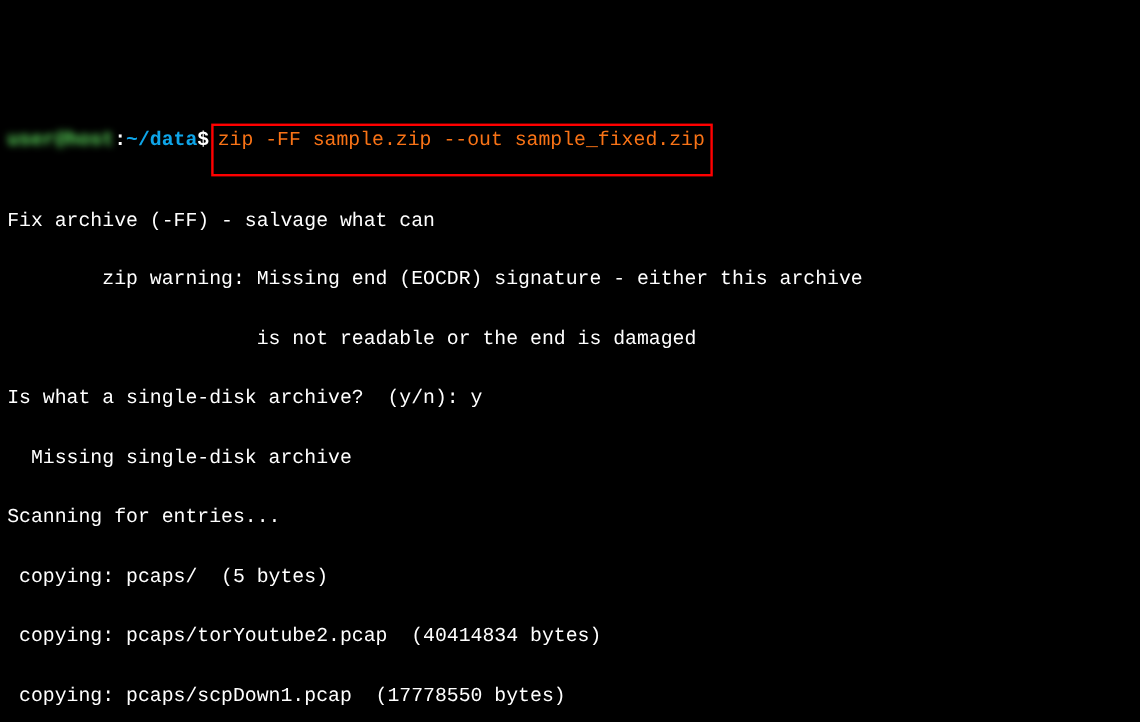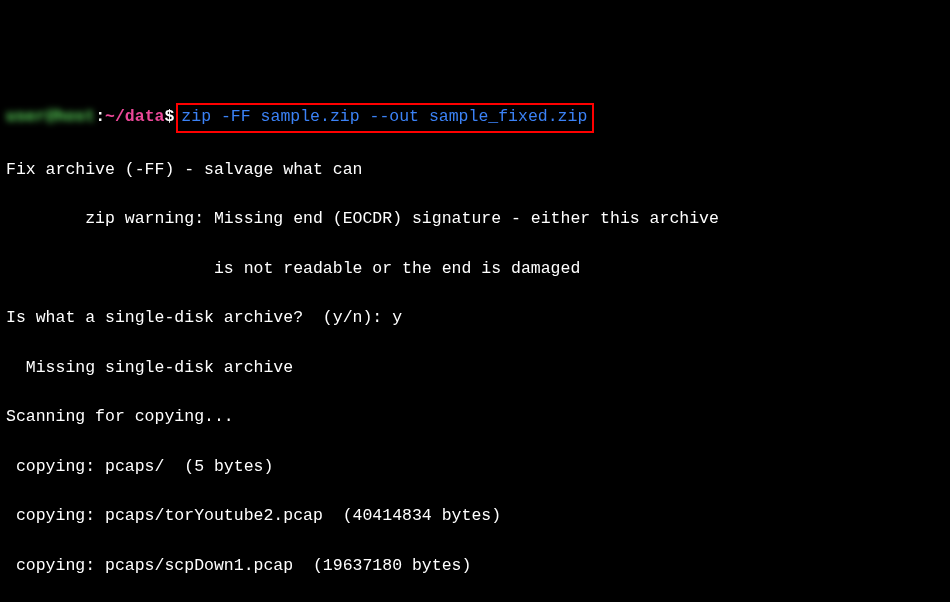--- a/index.html
+++ b/index.html
@@ -23,53 +23,53 @@
       color: #5edd5e;
       font-weight: bold;
       filter: blur(3px);
       -webkit-filter: blur(3px);
     }
     .prompt-sep {
       color: #ffffff;
       font-weight: bold;
     }
     .prompt-path {
-      color: #ec4899;
+      color: #0ea5e9;
       font-weight: bold;
     }
     .prompt-dollar {
       color: #ffffff;
       font-weight: bold;
     }
     .highlight-box {
       border: 2px solid #ff0000;
-      padding: 0px 5px 1px 3px;
-      color: #3b82f6;
+      padding: 0px 5px 15px 3px;
+      color: #f97316;
       display: inline-block;
       margin-left: 2px;
     }
     .term-line {
       color: #ffffff;
     }
   </style>
 </head>
 <body>
 
 
 
 <div class="term-line"><span class="prompt-user">user@host</span><span class="prompt-sep">:</span><span class="prompt-path">~/data</span><span class="prompt-dollar">$</span><span class="highlight-box">zip -FF sample.zip --out sample_fixed.zip</span></div>
 <div class="term-line">Fix archive (-FF) - salvage what can</div>
 <div class="term-line">        zip warning: Missing end (EOCDR) signature - either this archive</div>
 <div class="term-line">                     is not readable or the end is damaged</div>
 <div class="term-line">Is what a single-disk archive?  (y/n): y</div>
 <div class="term-line">  Missing single-disk archive</div>
-<div class="term-line">Scanning for copying...</div>
+<div class="term-line">Scanning for entries...</div>
 <div class="term-line"> copying: pcaps/  (5 bytes)</div>
 <div class="term-line"> copying: pcaps/torYoutube2.pcap  (40414834 bytes)</div>
-<div class="term-line"> copying: pcaps/scpDown1.pcap  (19637180 bytes)</div>
+<div class="term-line"> copying: pcaps/scpDown1.pcap  (17778550 bytes)</div>
 
 
 
 
 
 
 
 
 
 

